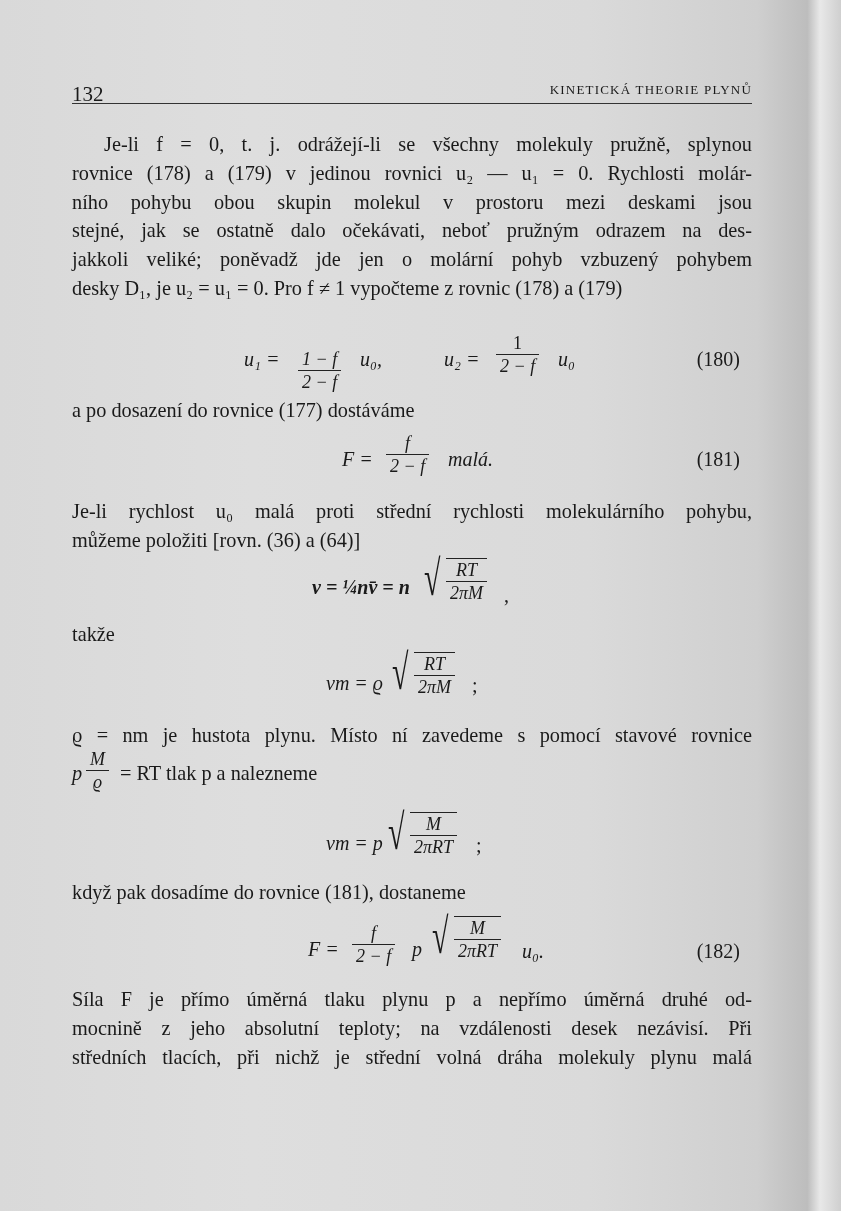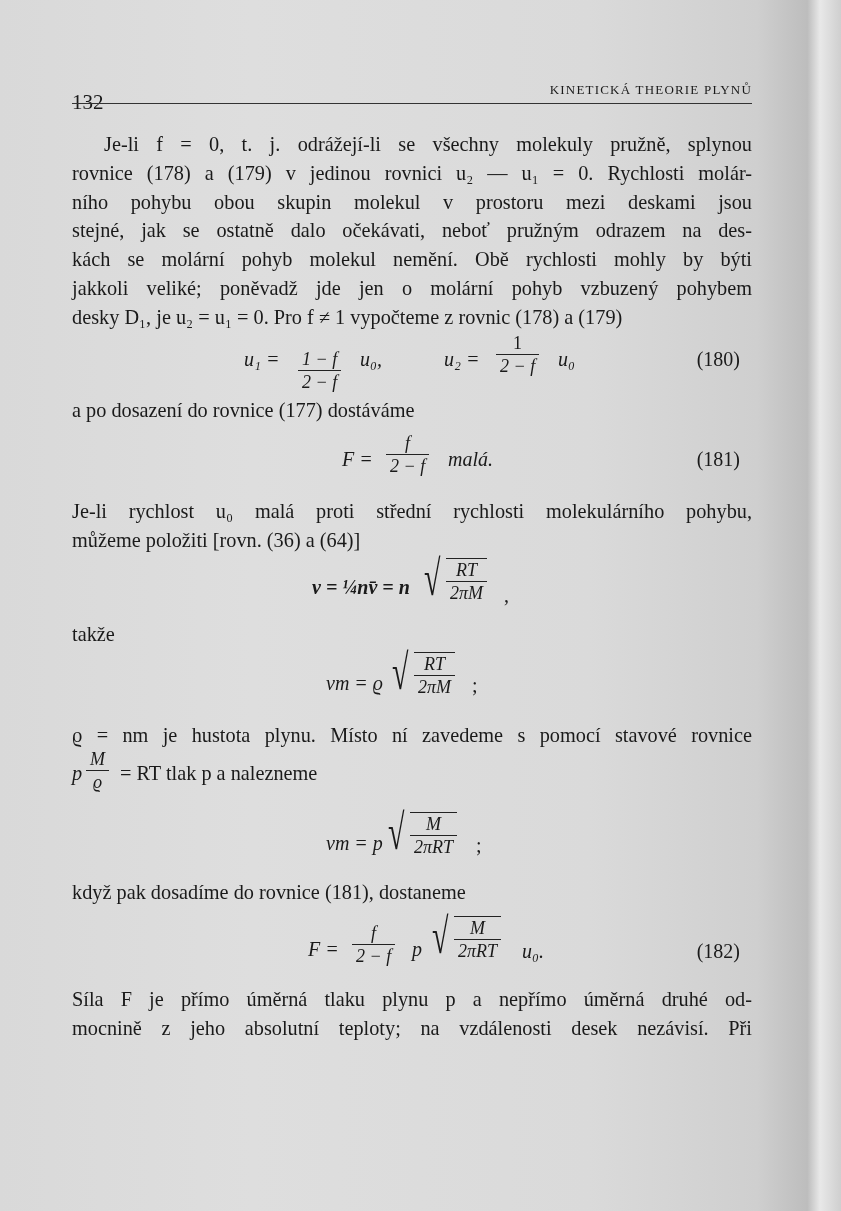--- a/index.html
+++ b/index.html
@@ -4,21 +4,21 @@
   <style>
     html, body { margin:0; padding:0; }
     body {
       width:841px; height:1211px; overflow:hidden; position:relative;
       background: linear-gradient(90deg, #d9d9d9 0%, #dedede 30%, #dadada 70%, #cfcfcf 90%, #bdbdbd 96%, #e8e8e8 97.5%, #cfcfcf 100%);
       font-family:"Liberation Serif","DejaVu Serif",serif;
       color:#1a1a1a;
     }
     .page { position:absolute; left:0; top:0; width:841px; height:1211px; }
     .runhead { position:absolute; left:72px; top:74px; width:680px; height:30px; }
-    .pagenum { position:absolute; left:0; top:16px; font-size:21px; }
+    .pagenum { position:absolute; left:0; top:8px; font-size:21px; }
     .runtitle { position:absolute; right:0; top:8px; font-size:13px; letter-spacing:1.2px; }
     .rule { position:absolute; left:72px; top:103px; width:680px; height:1px; background:#333; }
     .p { position:absolute; left:72px; width:680px; font-size:20.3px; line-height:28.8px; text-align:justify; }
     .line { display:block; white-space:nowrap; text-align-last:justify; text-align:justify; }
     .line.last { text-align-last:left; }
     .indent { padding-left:32px; }
     .eq { position:absolute; left:72px; width:680px; font-size:20px; }
     .eqnum { position:absolute; right:12px; }
     i, .it { font-style:italic; }
     .frac { display:inline-block; vertical-align:middle; text-align:center; font-size:18px; }
@@ -38,21 +38,20 @@
     <span class="pagenum">132</span>
     <span class="runtitle">KINETICKÁ THEORIE PLYNŮ</span>
   </div>
   <div class="rule"></div>
 
   <div class="p" style="top:130px;">
     <span class="line indent">Je-li f = 0, t. j. odrážejí-li se všechny molekuly pružně, splynou</span>
     <span class="line">rovnice (178) a (179) v jedinou rovnici u₂ — u₁ = 0. Rychlosti molár-</span>
     <span class="line">ního pohybu obou skupin molekul v prostoru mezi deskami jsou</span>
     <span class="line">stejné, jak se ostatně dalo očekávati, neboť pružným odrazem na des-</span>
-    <span class="line">kách se molární pohyb molekul nemění. Obě rychlosti mohly by býti</span>
     <span class="line">jakkoli veliké; poněvadž jde jen o molární pohyb vzbuzený  pohybem</span>
     <span class="line last">desky D₁, je u₂ = u₁ = 0. Pro f ≠ 1 vypočteme z rovnic (178) a (179)</span>
   </div>
 
   <div class="eq" style="top:332px; height:56px;">
     <span class="abs it" style="left:172px; top:16px;">u₁ =</span>
     <span class="abs frac" style="left:226px; top:16px;">
       <span class="num it">1 − f</span>
       <span class="den it">2 − f</span>
     </span>
@@ -143,15 +142,16 @@
       <span class="rad">√</span>
       <span class="over"><span class="frac"><span class="num it">M</span><span class="den it">2πRT</span></span></span>
     </span>
     <span class="abs it" style="left:450px; top:24px;">u₀.</span>
     <span class="abs eqnum" style="top:24px;text-align:center;">(182)</span>
   </div>
 
   <div class="p" style="top:985px;">
     <span class="line">Síla F je přímo úměrná tlaku plynu p a nepřímo úměrná druhé od-</span>
     <span class="line">mocnině z jeho absolutní teploty; na vzdálenosti desek nezávisí. Při</span>
+    <span class="line">středních tlacích, při nichž je střední volná dráha molekuly plynu malá</span>
   </div>
 
 </div>
 
 </body></html>

